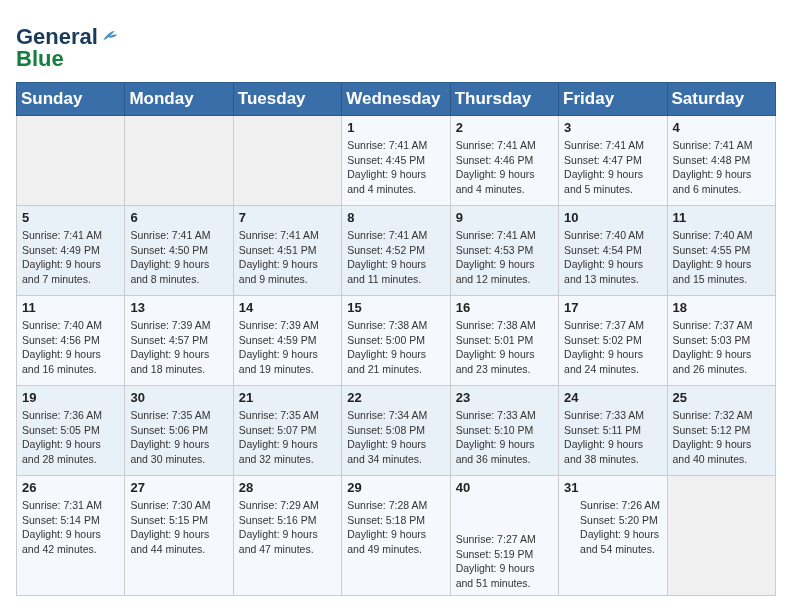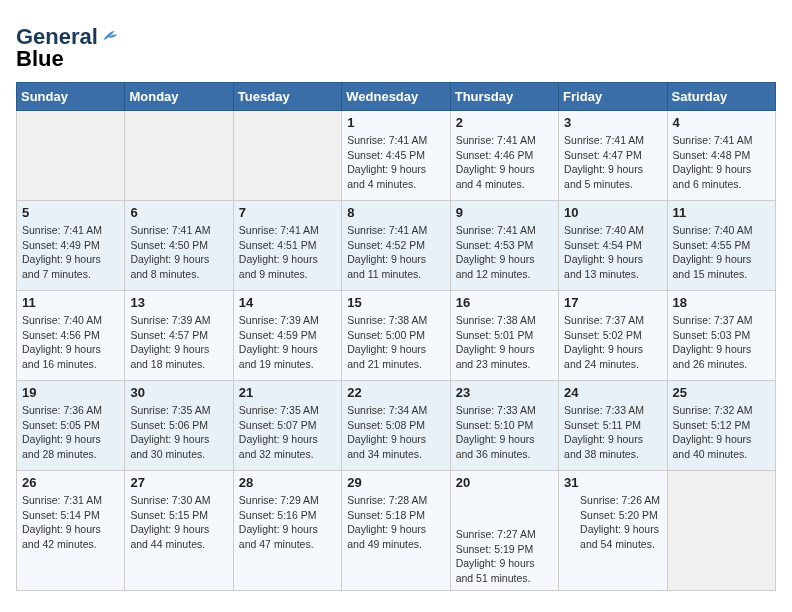--- a/index.html
+++ b/index.html
@@ -44,21 +44,21 @@
       color: #333;
     }
     table {
       width: 100%;
       border-collapse: collapse;
       table-layout: fixed;
     }
     thead tr th {
       background: #3a6ea8;
       color: #fff;
-      font-size: 13px;
+      font-size: 17px;
       padding: 6px 4px;
       text-align: left;
       border: 1px solid #2a5a8a;
     }
     tbody tr td {
       vertical-align: top;
       border: 1px solid #ccc;
       padding: 4px 5px;
       font-size: 11px;
       color: #222;
@@ -89,21 +89,21 @@
 
 <div class="header">
   <div class="logo">
     <div>
       <div style="display:flex;align-items:flex-start;margin-top:10px;">
         <span class="logo-text">General</span>
         <svg class="logo-icon" viewBox="0 0 30 24">
           <path d="M5 18 Q12 6 22 4 Q18 10 14 12 Q20 9 26 10 Q20 16 12 14 Q10 18 5 18Z" fill="#4a90c4"></path>
         </svg>
       </div>
-      <div class="logo-text" style="color:#000000;">Blue</div>
+      <div class="logo-text" style="color:#15803d;">Blue</div>
     </div>
   </div>
   <div class="title-block">
     <div class="month-title"></div>
     <div class="location"></div>
   </div>
 </div>
 
 <table>
   <thead>
@@ -327,21 +327,21 @@
 and 47 minutes.</div>
         </td>
         <td>
           <div class="day-num">29</div>
           <div class="day-detail" style="white-space: pre-line;">Sunrise: 7:28 AM
 Sunset: 5:18 PM
 Daylight: 9 hours
 and 49 minutes.</div>
         </td>
         <td>
-          <div class="day-num">20</div>
+          <div class="day-num">40</div>
           <div class="day-detail" style="white-space: pre-line; margin-top: 37px;">Sunrise: 7:27 AM
 Sunset: 5:19 PM
 Daylight: 9 hours
 and 51 minutes.</div>
         </td>
         <td>
           <div class="day-num">31</div>
           <div class="day-detail" style="white-space: pre-line; margin-left: 16px;">Sunrise: 7:26 AM
 Sunset: 5:20 PM
 Daylight: 9 hours

